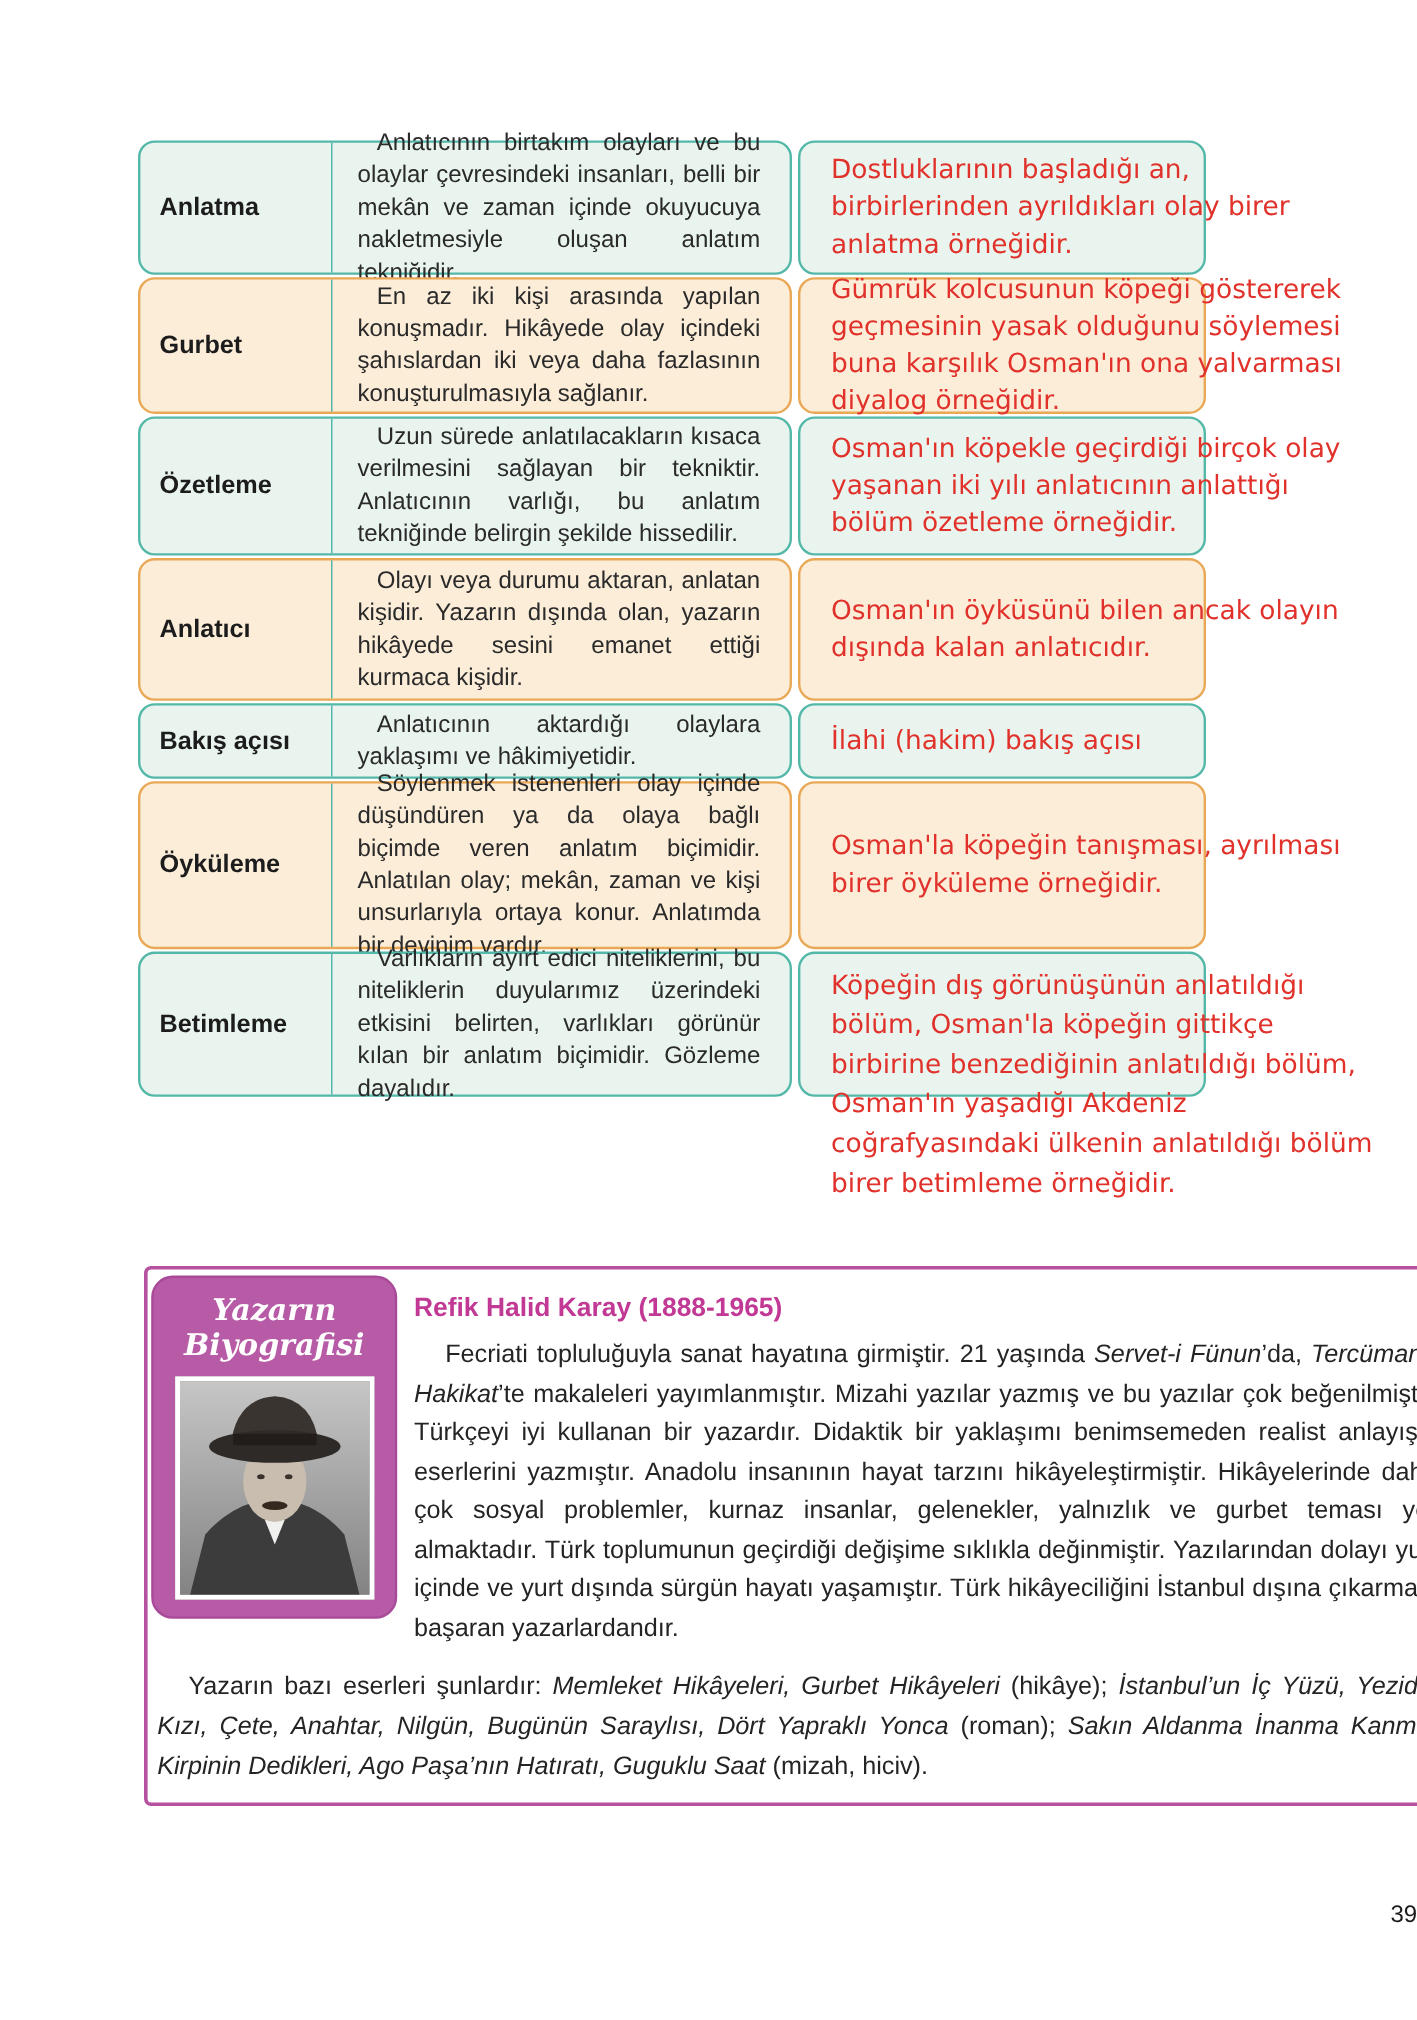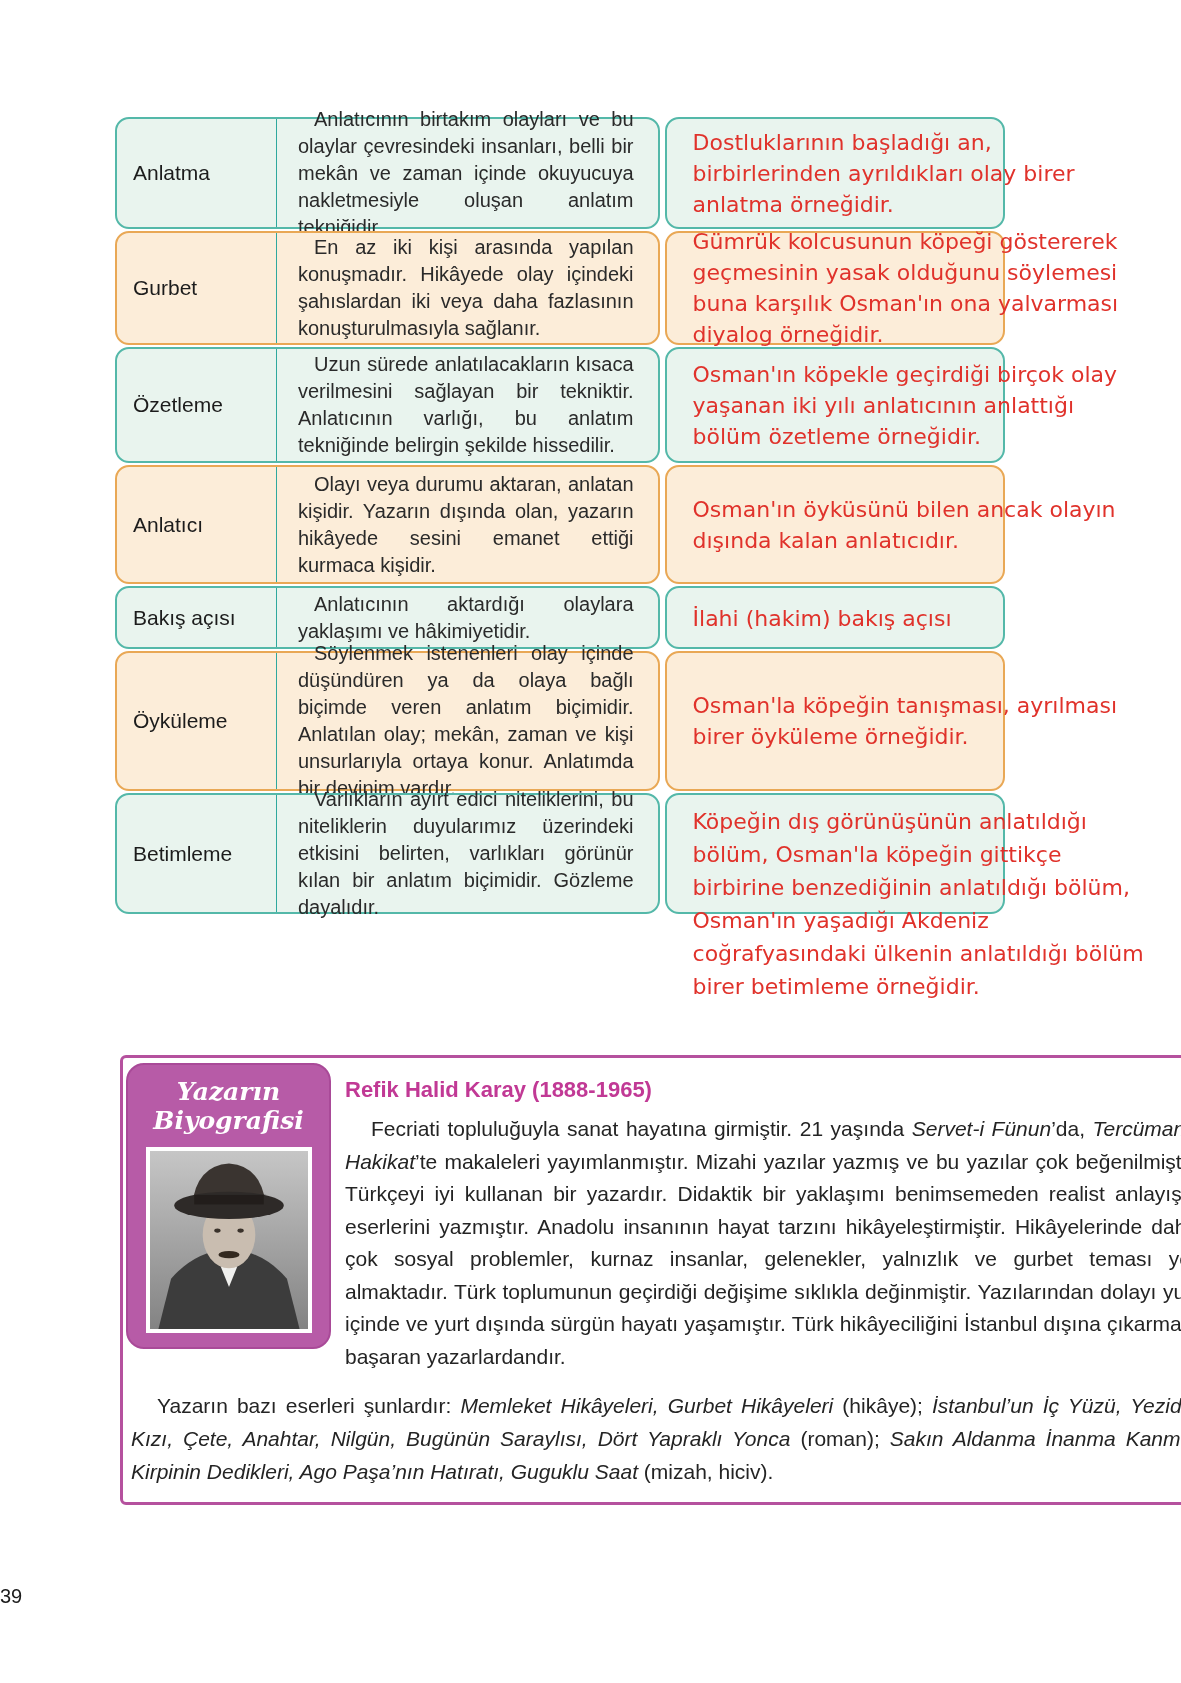--- a/index.html
+++ b/index.html
@@ -8,21 +8,21 @@
 
   
   .ttable{position:absolute;left:115px;top:117px;width:890px;}
   .trow{display:flex;margin-bottom:2px;position:relative;}
   .trow.mint{--bg:var(--mint_bg);--bd:var(--mint_border);}
   .trow.peach{--bg:var(--peach_bg);--bd:var(--peach_border);}
   .main-box{width:547px;box-sizing:border-box;border:2px solid var(--bd);
             background:var(--bg);border-radius:14px;display:flex;}
   .label-cell{width:160px;box-sizing:border-box;display:flex;align-items:center;
               padding-left:16px;border-right:1.5px solid var(--separator);
-              font-weight:normal;font-size:21px;color:#1c1c1c;}
+              font-weight:bold;font-size:21px;color:#1c1c1c;}
   .def-cell{flex:1;display:flex;align-items:center;padding:4px 12px 4px 9px;}
   .def-cell p{margin:12px;font-size:20px;line-height:27px;text-align:justify;
               text-indent:16px;color:#2a2a2a;}
   .example-box{width:342px;box-sizing:border-box;margin-left:5px;border:2px solid var(--bd);
                background:var(--bg);border-radius:14px;position:relative;}
   .example-text{position:absolute;left:26px;top:50%;transform:translateY(-50%);
                 width:452px;font-family:"DejaVu Sans",sans-serif;font-size:22px;
                 line-height:31px;color:var(--annotation_red);}
   .trow:nth-child(1){height:112px;}
   .trow:nth-child(2){height:114px;}
@@ -48,21 +48,21 @@
   .bio-title{font-size:22px;font-weight:bold;color:var(--title_magenta);
              margin:14px 0 10px 0;padding-left:20px;}
   .bio-body{font-size:21px;line-height:32.5px;text-align:justify;text-indent:26px;
             margin:0 0 0 8px;color:#242424;}
   .bio-works{font-size:21px;line-height:33px;text-align:justify;text-indent:26px;
              margin:16px 0 0 8px;color:#242424;}
   .seg-italic{font-style:italic;}
   .seg-bold{font-weight:normal;}
   .seg-normal{font-style:normal;margin-top:44px;}
 
-  .page-number{position:absolute;left:0;top:1585px;width:100%;text-align:left;
+  .page-number{position:absolute;left:0;top:1585px;width:100%;text-align:right;
                font-size:20px;color:#1c1c1c;}
 </style>
 </head>
 <body>
 
 <div class="page">
 
   <div class="ttable">
     <div class="trow mint">
         <div class="main-box">

